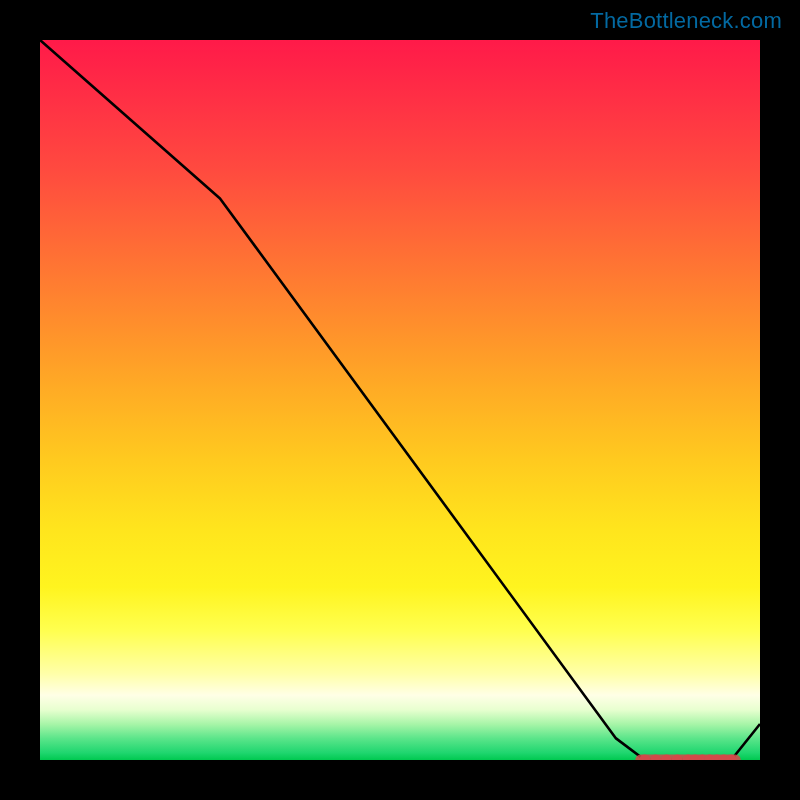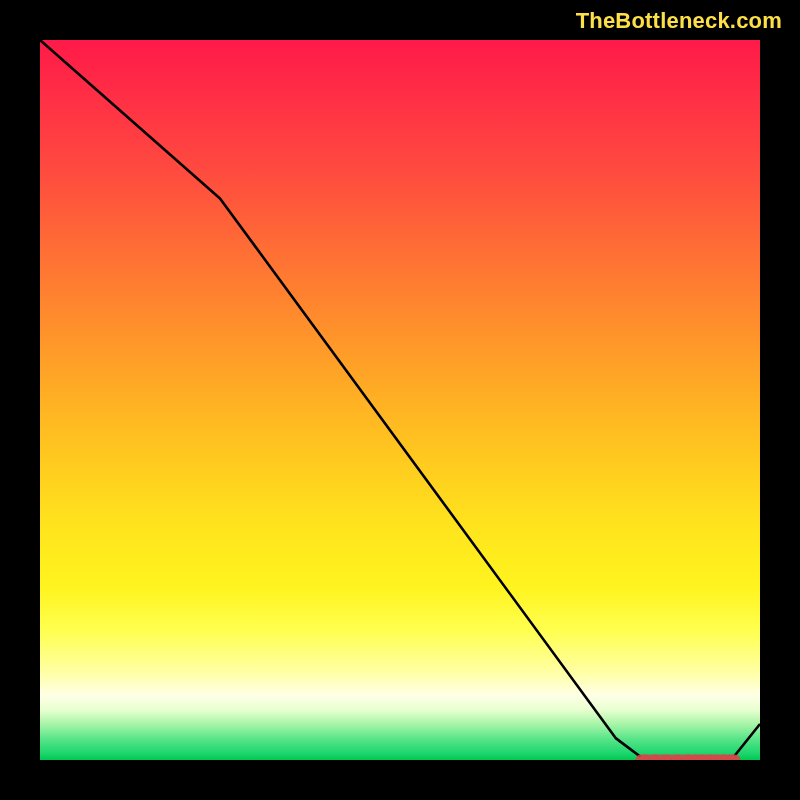--- a/index.html
+++ b/index.html
@@ -48,23 +48,23 @@
     position: absolute;
     left: 0;
     top: 0;
     width: 720px;
     height: 720px;
   }
   .attribution {
     position: absolute;
     top: 8px;
     right: 18px;
-    color: #fde047;
+    color: #0369a1;
     font-size: 22px;
-    font-weight: 700;
+    font-weight: 400;
     letter-spacing: 0.2px;
   }
 </style>
 </head>
 <body>
 
 <div class="frame">
 
   <div class="plot-area">
     <svg viewBox="0 0 720 720" preserveAspectRatio="none">

